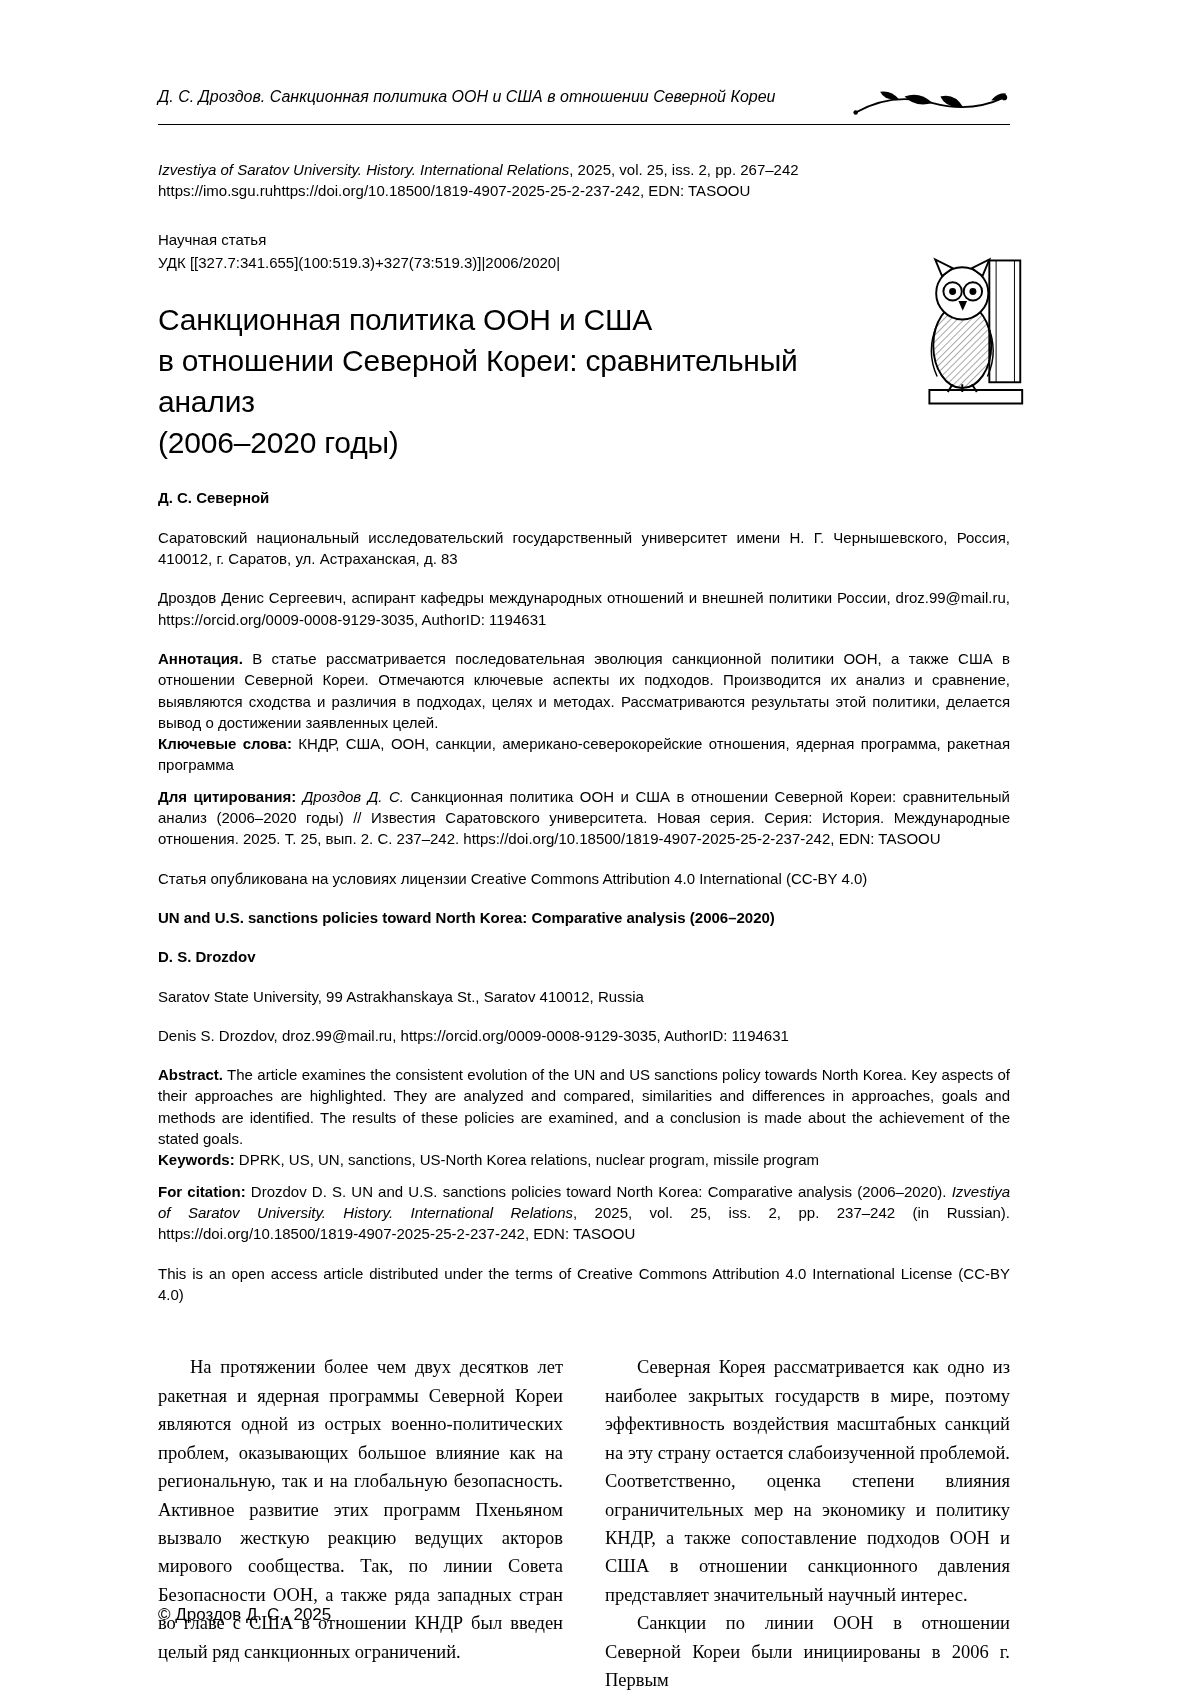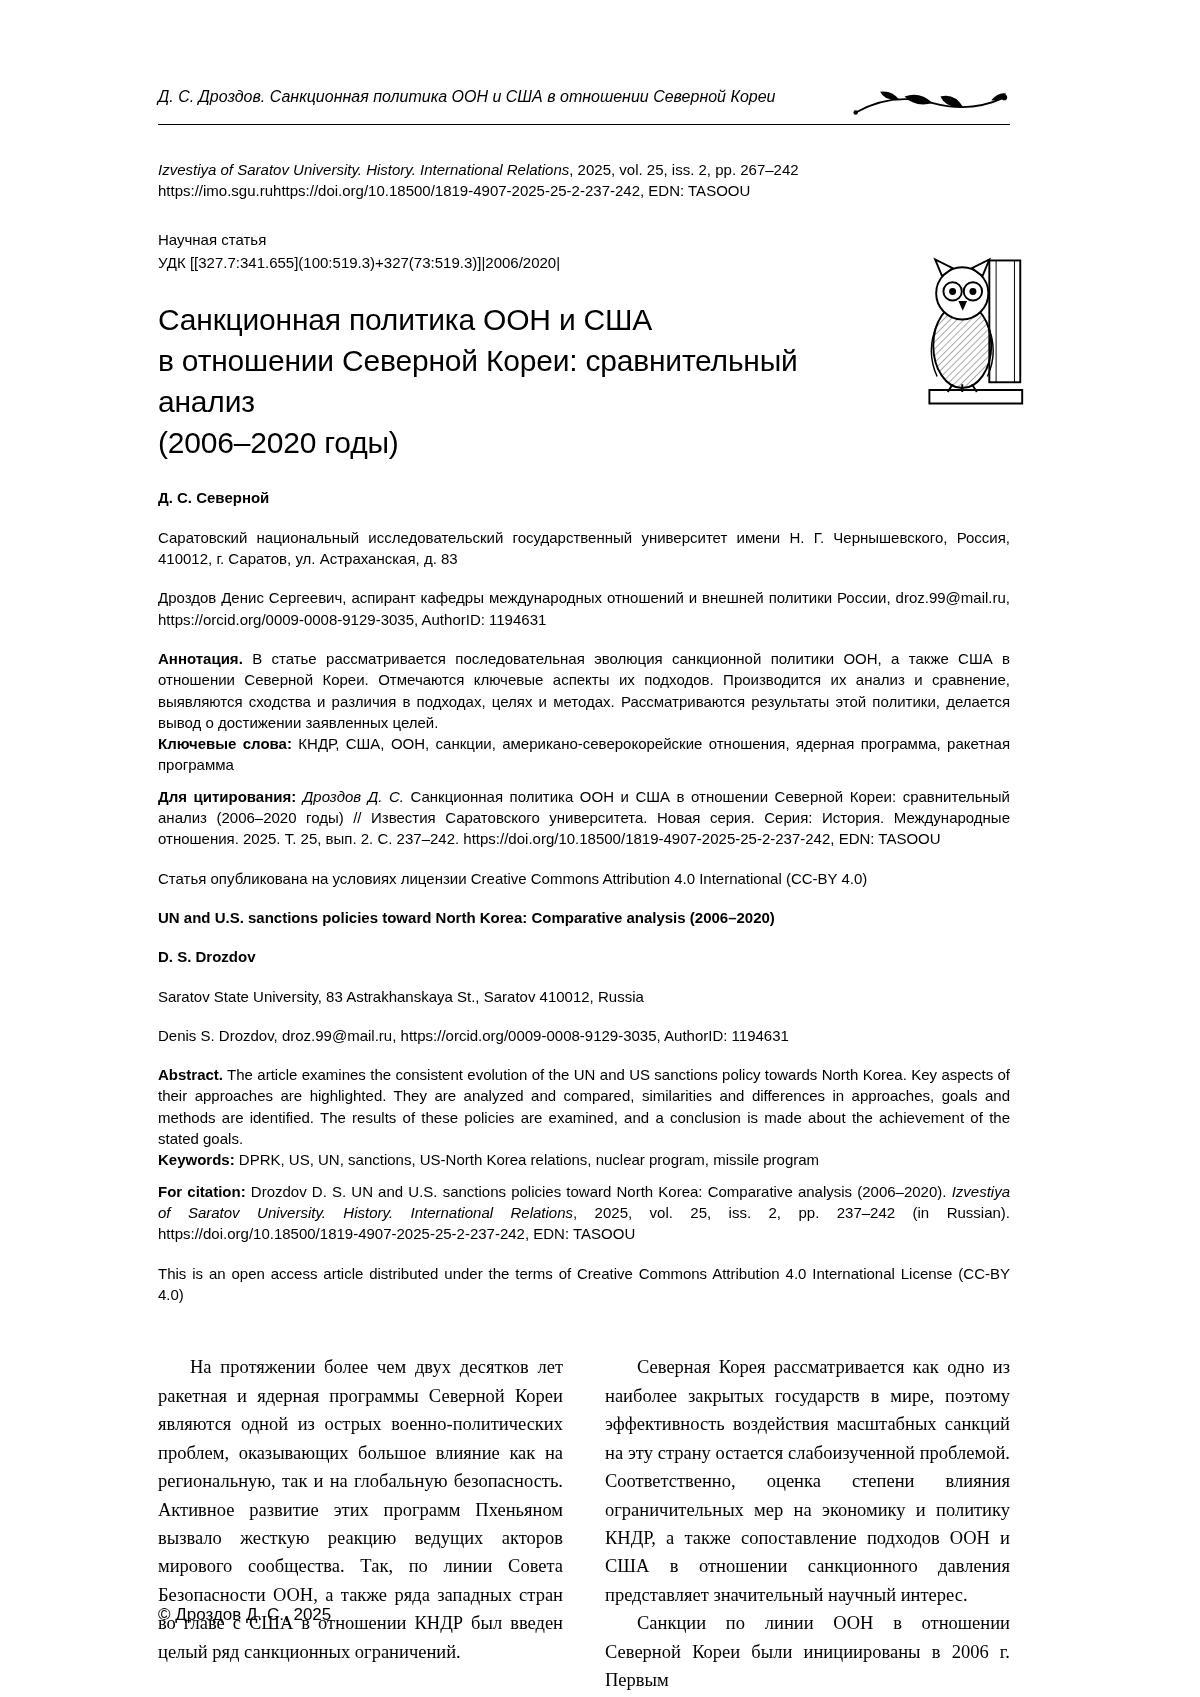--- a/index.html
+++ b/index.html
@@ -127,21 +127,21 @@
     <p><span class="b">Ключевые слова:</span><span> КНДР, США, ООН, санкции, американо-северокорейские отношения, ядерная программа, ракетная программа</span></p>
 
     <p class="mt-sm"><span class="b">Для цитирования:</span><span class="it"> Дроздов Д. С.</span><span> Санкционная политика ООН и США в отношении Северной Кореи: сравнительный анализ (2006–2020 годы) // Известия Саратовского университета. Новая серия. Серия: История. Международные отношения. 2025. Т. 25, вып. 2. С. 237–242. https://doi.org/10.18500/1819-4907-2025-25-2-237-242, EDN: TASOOU</span></p>
 
     <p class="mt-md">Статья опубликована на условиях лицензии Creative Commons Attribution 4.0 International (CC-BY 4.0)</p>
   </section>
 
   <section class="meta">
     <p class="b mt-md">UN and U.S. sanctions policies toward North Korea: Comparative analysis (2006–2020)</p>
     <p class="b mt-md">D. S. Drozdov</p>
-    <p class="mt-md">Saratov State University, 83 Astrakhanskaya St., Saratov 410012, Russia</p>
+    <p class="mt-md">Saratov State University, 99 Astrakhanskaya St., Saratov 410012, Russia</p>
     <p class="mt-md">Denis S. Drozdov, droz.99@mail.ru, https://orcid.org/0009-0008-9129-3035, AuthorID: 1194631</p>
 
     <p class="mt-md"><span class="b">Abstract.</span><span> The article examines the consistent evolution of the UN and US sanctions policy towards North Korea. Key aspects of their approaches are highlighted. They are analyzed and compared, similarities and differences in approaches, goals and methods are identified. The results of these policies are examined, and a conclusion is made about the achievement of the stated goals.</span></p>
     <p><span class="b">Keywords:</span><span> DPRK, US, UN, sanctions, US-North Korea relations, nuclear program, missile program</span></p>
 
     <p class="mt-sm"><span class="b">For citation:</span><span> Drozdov D. S. UN and U.S. sanctions policies toward North Korea: Comparative analysis (2006–2020). </span><span class="it">Izvestiya of Saratov University. History. International Relations</span><span>, 2025, vol. 25, iss. 2, pp. 237–242 (in Russian). https://doi.org/10.18500/1819-4907-2025-25-2-237-242, EDN: TASOOU</span></p>
 
     <p class="mt-md">This is an open access article distributed under the terms of Creative Commons Attribution 4.0 International License (CC-BY 4.0)</p>
   </section>
 

